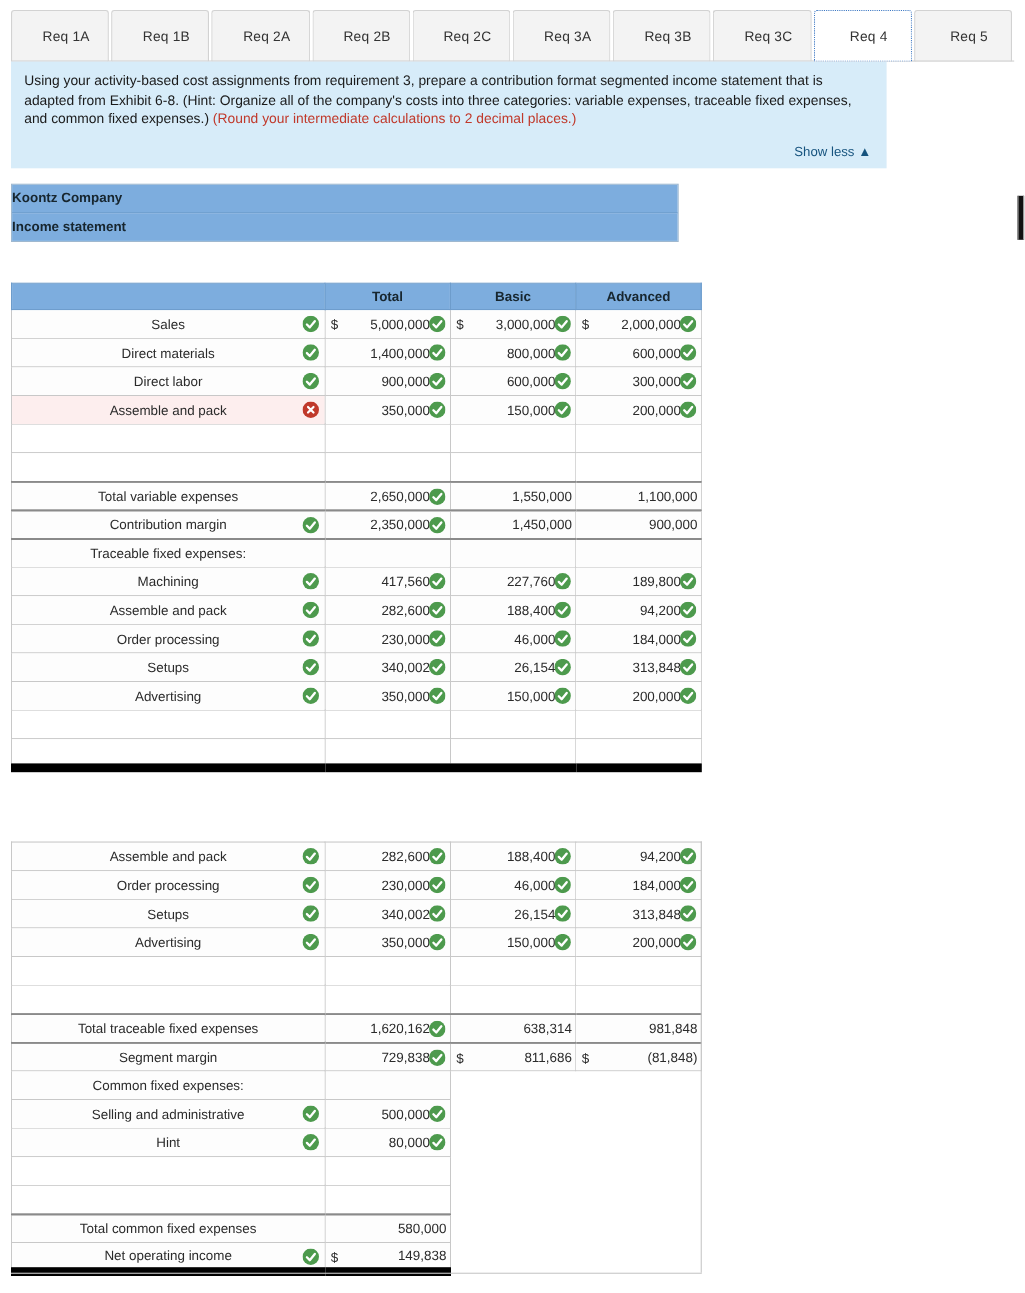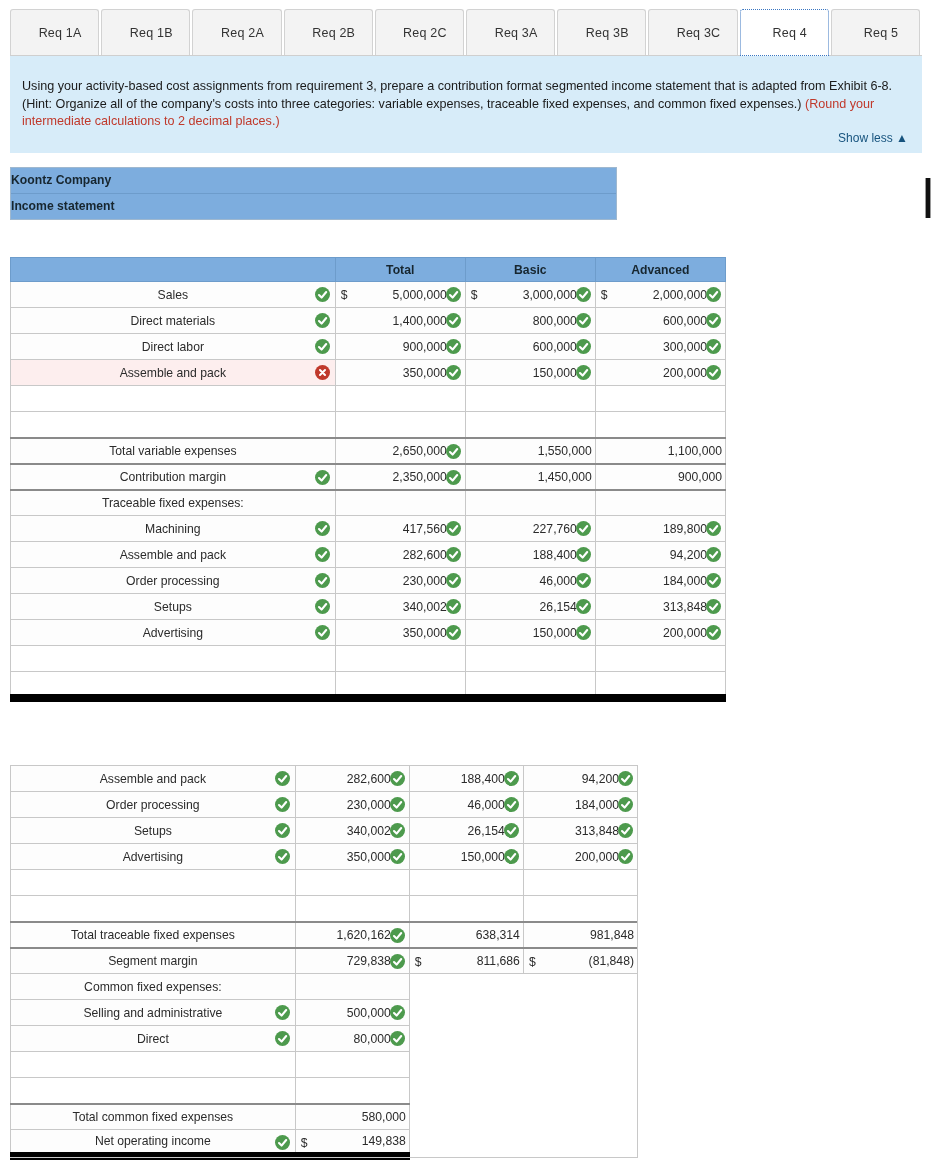--- a/index.html
+++ b/index.html
@@ -16,22 +16,22 @@
     width:88.5px;margin-right:2px;background:#f3f3f3;border:1px solid #d2d2d2;
     border-bottom:none;border-radius:3px 3px 0 0;
     display:flex;align-items:center;justify-content:center;
     font-size:12.5px;color:#333;letter-spacing:.2px;padding-left:11px;
   }
   .tab.active{background:#ffffff;border:1px dotted #3a76c2;border-bottom:1px dotted #3a76c2;position:relative;z-index:3;}
   .tabbar-underline{position:absolute;left:10px;top:55px;width:912px;height:1px;background:#cfcfcf;}
 
   
   .prompt{
-    position:absolute;left:10px;top:56px;width:912px;height:97px;
-    background:#d7ecf9;box-sizing:border-box;padding:22px 12px 0 12px;
+    position:absolute;left:10px;top:56px;width:796px;height:97px;
+    background:#d7ecf9;box-sizing:border-box;padding:9px 12px 0 12px;
   }
   .prompt p{margin:0;font-size:12.6px;line-height:17.5px;color:#1a1a1a;}
   .hint{color:#c0392b;}
   .showless{
     position:absolute;right:14px;bottom:8px;font-size:12px;font-weight:normal;color:#16537e;cursor:pointer;
   }
 
   
   .titleband{position:absolute;left:10px;top:167px;width:607px;border:1px solid #9fb8cf;box-sizing:border-box;}
   .titleband div{
@@ -111,21 +111,21 @@
   <div class="prompt">
     <p><span>Using your activity-based cost assignments from requirement 3, prepare a contribution format segmented income statement that is adapted from Exhibit 6-8. (Hint: Organize all of the company's costs into three categories: variable expenses, traceable fixed expenses, and common fixed expenses.) </span><span class="hint">(Round your intermediate calculations to 2 decimal places.)</span></p>
     <div class="showless">Show less ▲</div>
   </div>
 
   <div class="titleband">
     <div>Koontz Company</div>
     <div>Income statement</div>
   </div>
 
-  <table class="grid" id="grid-top" style="left:10px;top:257px;width:716px;">
+  <table class="grid" id="grid-top" style="left:10px;top:257px;width:628px;">
       <colgroup>
         <col style="width:282px">
         <col style="width:113px">
         <col style="width:113px">
         <col style="width:113px">
       </colgroup>
       <tbody>
         <tr>
           <th></th>
           <th>Total</th>
@@ -588,21 +588,21 @@
           <td class="num"><span class="numtxt">500,000</span><span class="ic innum">
               <svg viewBox="0 0 15 15">
                 <circle cx="7.5" cy="7.5" r="7.5" fill="#4d9a4d"></circle>
                 <path d="M4 8 L6.6 10.6 L11.2 5" stroke="#fff" stroke-width="2.1" stroke-linecap="round" stroke-linejoin="round" fill="none"></path>
               </svg>
             </span></td>
           <td class="num" style="border-left:none;border-right:none;border-top:none;border-bottom:none;background:#fff"></td>
           <td class="num" style="border-left:none;border-right:none;border-top:none;border-bottom:none;background:#fff"></td>
         </tr>
         <tr class="">
-          <td class="lbl"><span>Direct</span><span class="ic inlbl">
+          <td class="lbl"><span>Hint</span><span class="ic inlbl">
               <svg viewBox="0 0 15 15">
                 <circle cx="7.5" cy="7.5" r="7.5" fill="#4d9a4d"></circle>
                 <path d="M4 8 L6.6 10.6 L11.2 5" stroke="#fff" stroke-width="2.1" stroke-linecap="round" stroke-linejoin="round" fill="none"></path>
               </svg>
             </span></td>
           <td class="num"><span class="numtxt">80,000</span><span class="ic innum">
               <svg viewBox="0 0 15 15">
                 <circle cx="7.5" cy="7.5" r="7.5" fill="#4d9a4d"></circle>
                 <path d="M4 8 L6.6 10.6 L11.2 5" stroke="#fff" stroke-width="2.1" stroke-linecap="round" stroke-linejoin="round" fill="none"></path>
               </svg>

